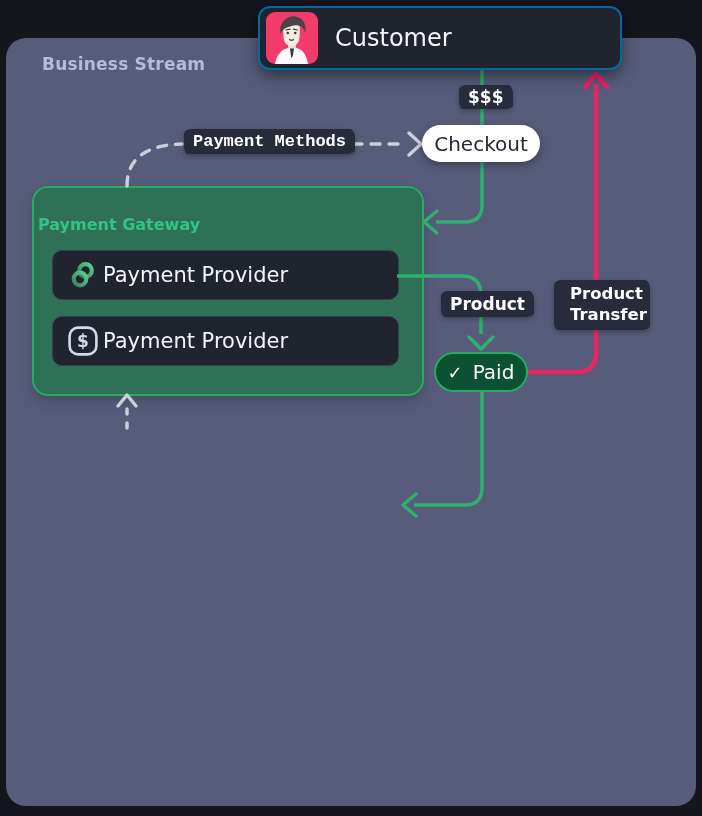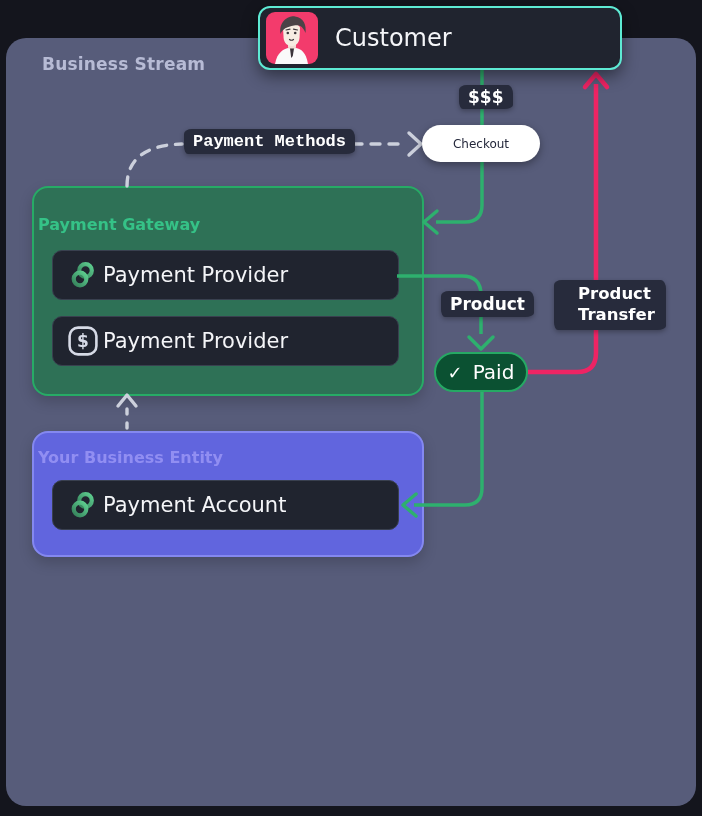--- a/index.html
+++ b/index.html
@@ -21,40 +21,40 @@
   .entity .group-title{top:15px;color:#918ef2;}
 
   
   .inner-node{position:absolute;left:18px;width:347px;height:50px;background:#20242f;
            border:1.5px solid #39404f;border-radius:10px;display:flex;align-items:center;
            gap:3px;padding-left:13px;box-sizing:border-box;color:#f4f5f8;font-size:21px;}
   .prov1{top:62px}.prov2{top:128px}.acct{top:47px}
 
   
   .customer{position:absolute;left:258px;top:6px;width:364px;height:64px;background:#20242f;
-           border:2px solid #5eead4;border-radius:12px;display:flex;align-items:center;gap:17px;
+           border:2px solid #0369a1;border-radius:12px;display:flex;align-items:center;gap:17px;
            padding-left:6px;box-sizing:border-box;color:#f4f5f8;font-size:24px;z-index:6;
            box-shadow:0 6px 16px rgba(0,0,0,.45);}
 
   
   svg.connectors{position:absolute;left:0;top:0;width:702px;height:816px;z-index:5;pointer-events:none;}
 
   
   .badge{position:absolute;background:#272b3c;color:#fff;font-weight:bold;font-size:17px;
          text-align:center;padding:3px 9px;z-index:6;box-shadow:0 2px 5px rgba(0,0,0,.3);
          border-radius:8px 5px 9px 4px / 5px 9px 4px 8px;}
   .b-fee{left:459px;top:85px;font-size:17px;padding:2px 9px;}
   .b-methods{left:184px;top:129px;font-family:Liberation Mono, monospace;}
   .b-success{left:441px;top:291px;}
-  .b-transfer{left:554px;top:280px;width:64px;font-size:16.5px;line-height:1.27;padding:4px 24px;}
+  .b-transfer{left:554px;top:280px;width:64px;font-size:16.5px;line-height:1.27;padding:4px 16px;}
 
   
   .pill-checkout{position:absolute;left:422px;top:125px;width:118px;height:37px;background:#ffffff;
          color:#23273a;border-radius:19px;display:flex;align-items:center;justify-content:center;
-         font-size:12px;z-index:6;box-shadow:0 3px 9px rgba(0,0,0,.35);}
+         font-size:20px;z-index:6;box-shadow:0 3px 9px rgba(0,0,0,.35);}
   .pill-paid{position:absolute;left:434px;top:352px;width:94px;height:40px;background:#0b5132;
          border:2.5px solid #26a964;border-radius:22px;color:#fff;font-size:20px;display:flex;
          gap:10px;align-items:center;justify-content:center;box-sizing:border-box;z-index:6;}
   .pill-paid .chk{font-size:18px;}
 </style>
 </head>
 <body>
 
 <div class="stage">
 
@@ -124,40 +124,20 @@
       <span style="display:flex">
         <svg width="34" height="34" viewBox="0 0 34 34">
           <rect x="3.6" y="3.6" width="26.8" height="26.8" rx="8.5" fill="none" stroke="#d6dae6" stroke-width="2.6"></rect>
           <text x="17" y="23.2" text-anchor="middle" font-size="17" font-weight="bold" fill="#d6dae6" font-family="DejaVu Sans, sans-serif">$</text>
         </svg>
       </span>
       <span>Payment Provider</span>
     </div>
   </div>
 
-  <div class="group entity">
-    <div class="group-title">Your Business Entity</div>
-    <div class="inner-node acct">
-      <span style="display:flex">
-        <svg width="34" height="34" viewBox="0 0 34 34">
-          <defs>
-              <linearGradient id="gp2" x1="0" y1="1" x2="1" y2="0">
-            <stop offset="0" stop-color="#35815b"></stop>
-                <stop offset="1" stop-color="#5ecf90"></stop>
-          </linearGradient>
-            </defs>
-          <circle cx="19.5" cy="12.5" r="6.3" fill="none" stroke="url(#gp2)" stroke-width="4.2"></circle>
-          <path d="M25.8 12.5 L25.8 4.8" fill="none" stroke="url(#gp2)" stroke-width="4.2" stroke-linecap="round"></path>
-          <circle cx="14" cy="21" r="6.3" fill="none" stroke="url(#gp2)" stroke-width="4.2"></circle>
-          <path d="M7.7 21 L7.7 28.8" fill="none" stroke="url(#gp2)" stroke-width="4.2" stroke-linecap="round"></path>
-        </svg>
-      </span>
-      <span>Payment Account</span>
-    </div>
-  </div>
 
   <div class="badge b-fee">$$$</div>
   <div class="badge b-methods">Payment Methods</div>
   <div class="badge b-success">Product</div>
   <div class="badge b-transfer">Product Transfer</div>
 
   <div class="pill-checkout">Checkout</div>
   <div class="pill-paid">
     <span class="chk">✓</span>
     <span>Paid</span>

